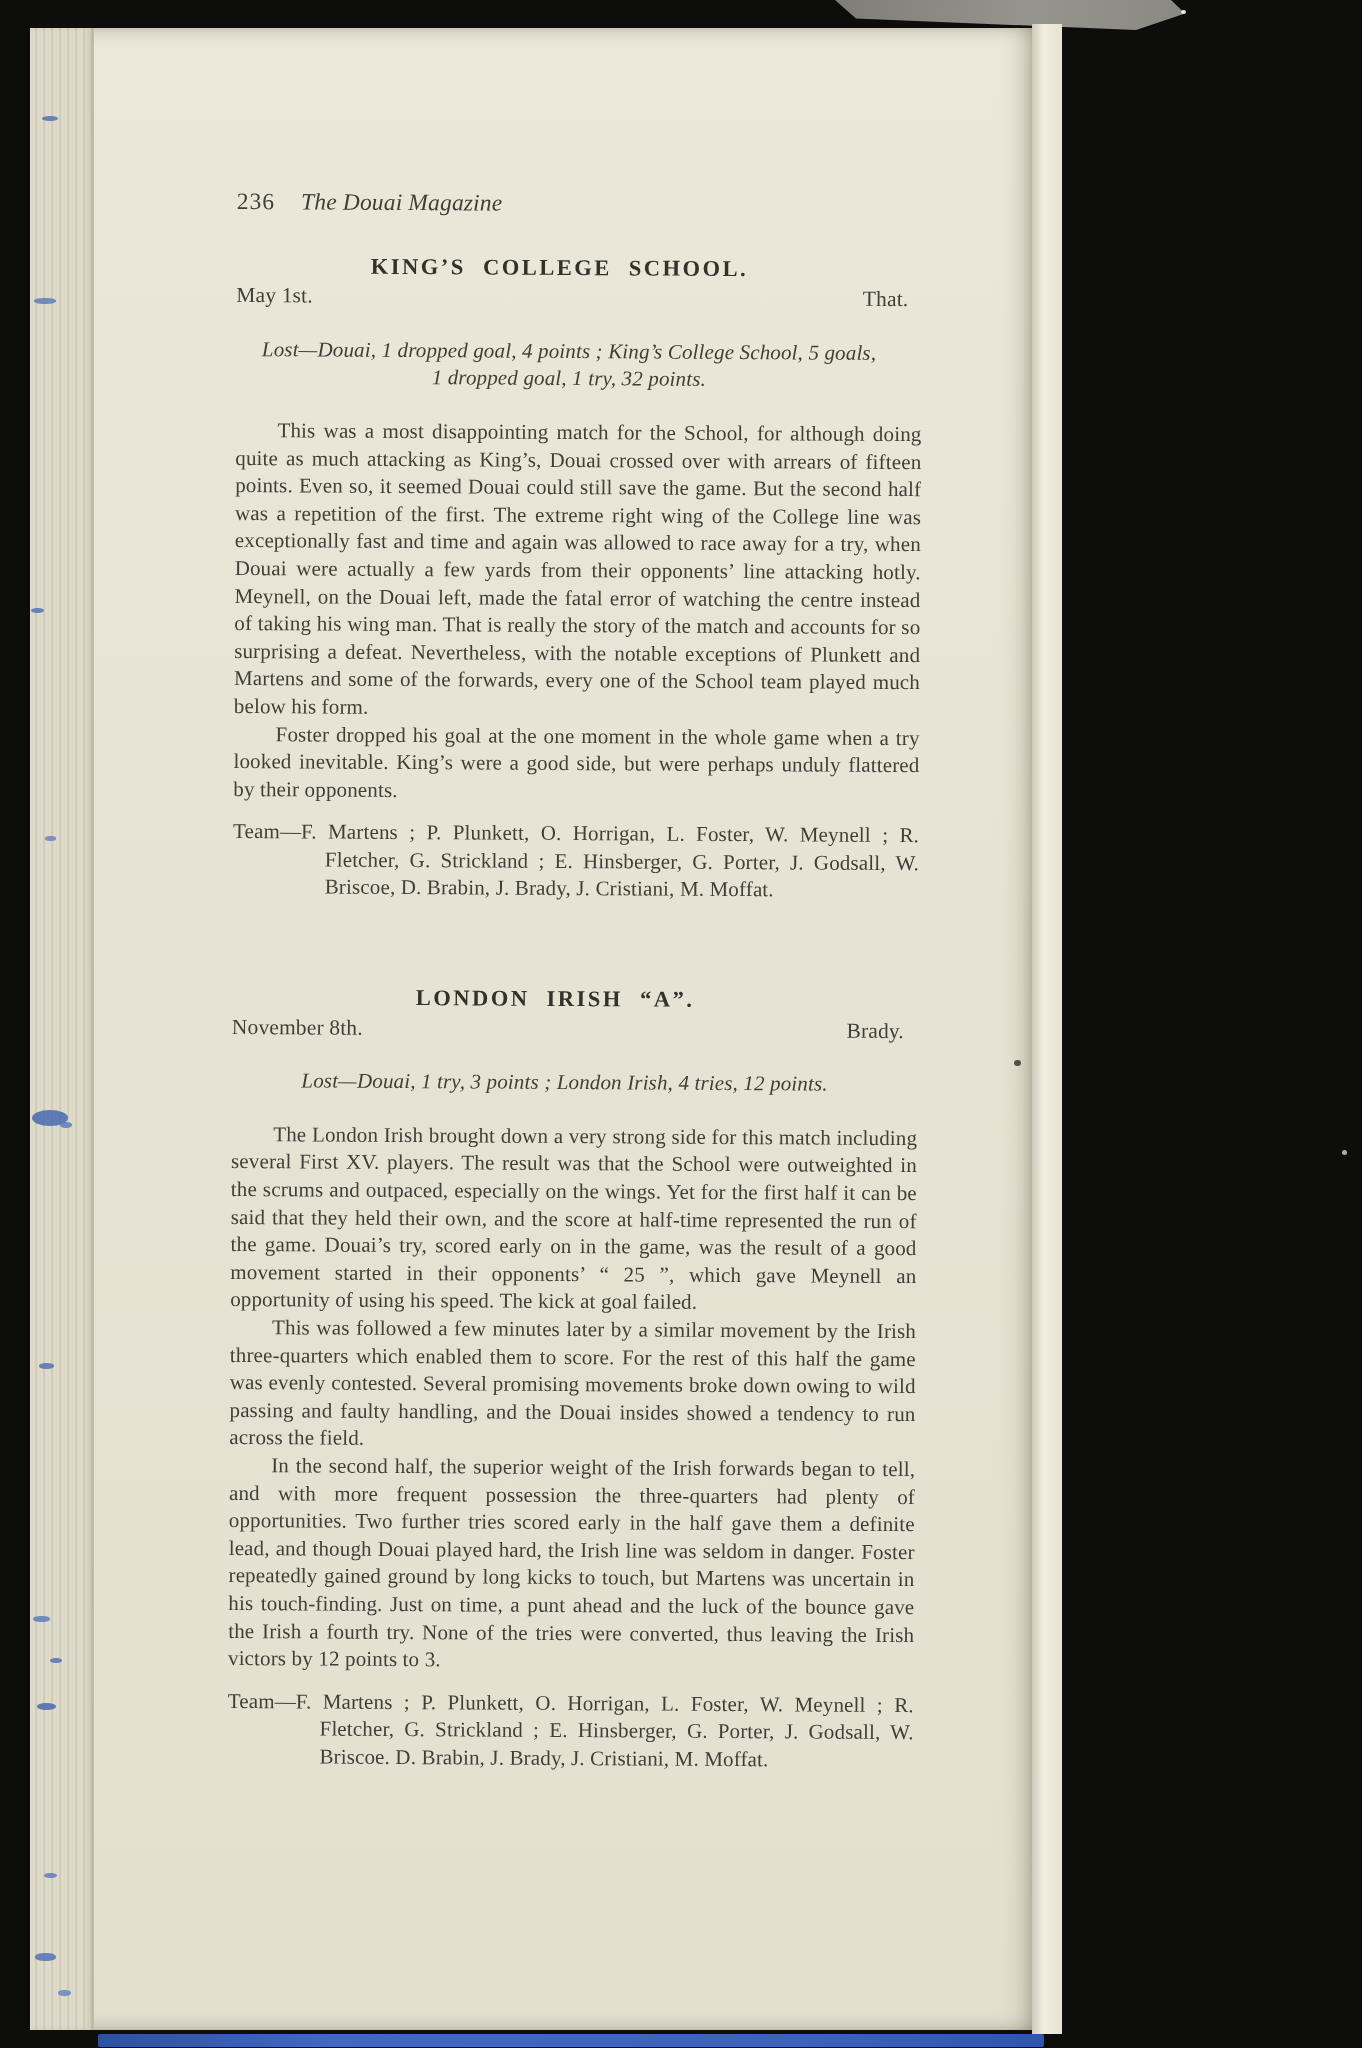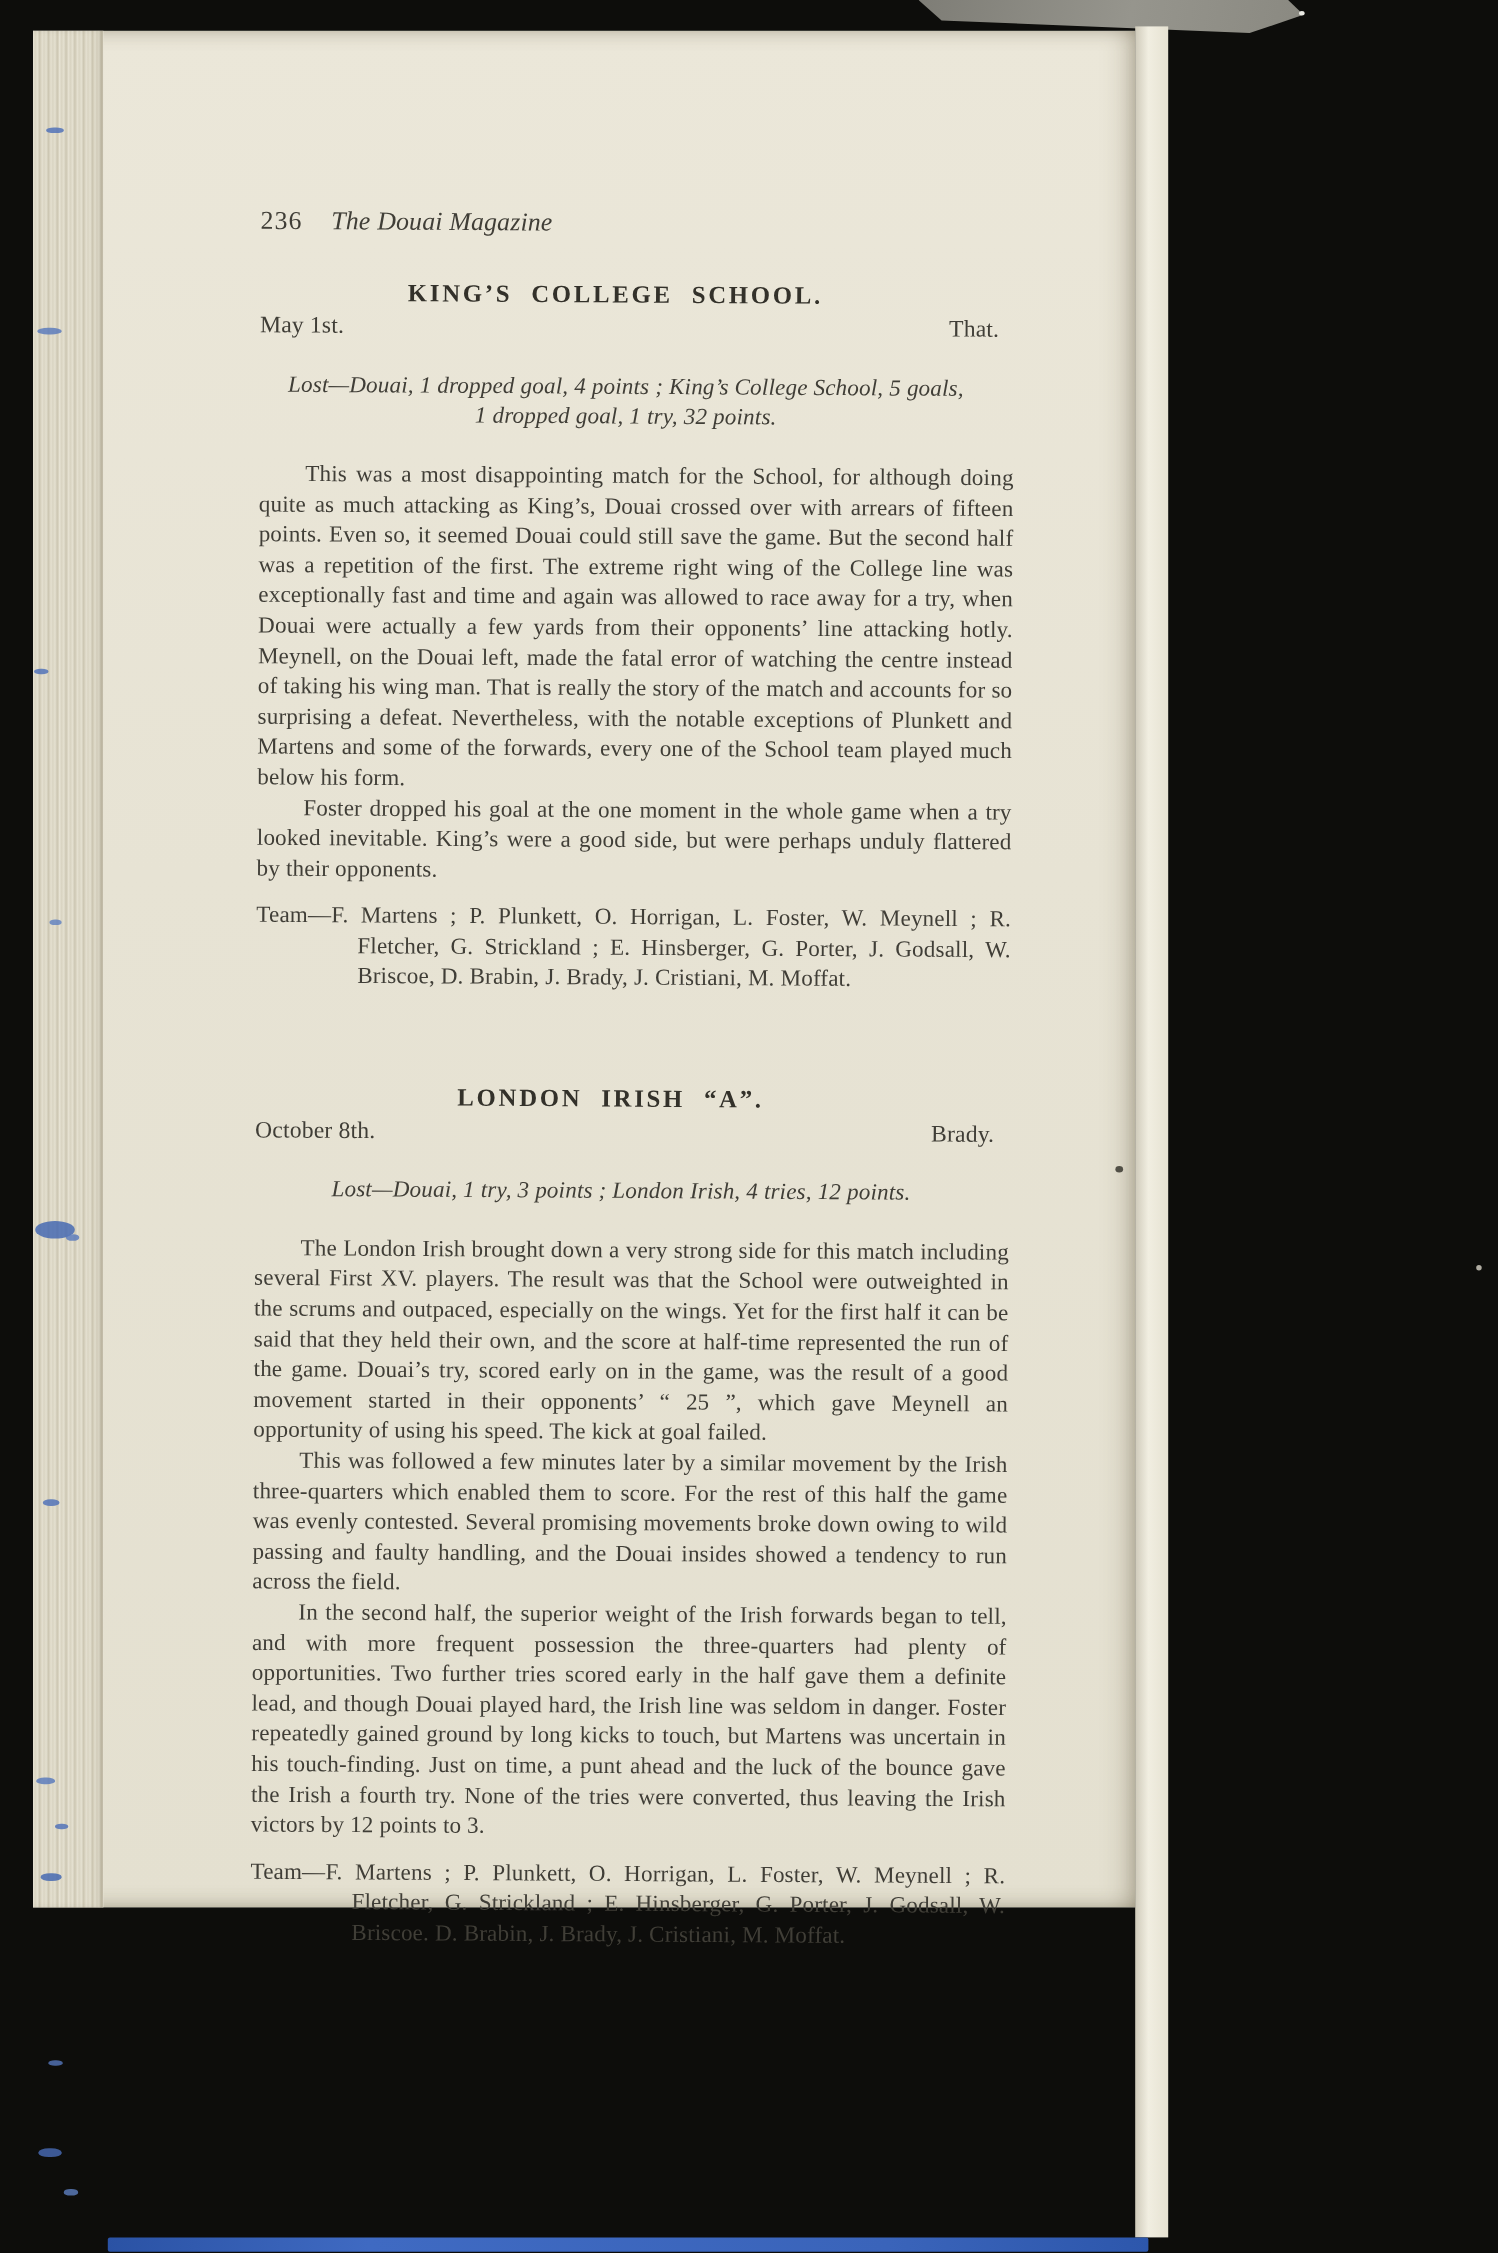--- a/index.html
+++ b/index.html
@@ -14,21 +14,21 @@
   .fabric {
     position:absolute; left:835px; top:0; width:350px; height:30px;
     background:linear-gradient(100deg,#7e7d76,#96958d 55%,#8a8981);
     clip-path:polygon(0 0,96% 0,100% 45%,86% 100%,6% 62%);
   }
   .white-speck { position:absolute; left:1181px; top:10px; width:5px; height:4px; background:#e9e9e3; border-radius:50%; }
   .white-speck2 { position:absolute; left:1342px; top:1150px; width:5px; height:5px; background:#d8d5c8; border-radius:50%; opacity:.8; }
 
   
   .book-page {
-    position:absolute; left:30px; top:28px; width:1002px; height:1706px;
+    position:absolute; left:30px; top:28px; width:1002px; height:2002px;
     background:linear-gradient(180deg,#ebe7d9,#e7e3d4 45%,#e4e0d0);
     box-shadow:
       inset -16px 0 26px -14px rgba(95,85,62,.5),
       inset 6px 0 10px -6px rgba(120,110,85,.28),
       inset 0 10px 18px -12px rgba(100,90,65,.35),
       inset 0 -12px 20px -14px rgba(100,90,65,.4);
   }
 
   
   .edge-stack {
@@ -128,21 +128,21 @@
           <p class="body-para">Foster dropped his goal at the one moment in the whole game when a try looked inevitable.  King’s were a good side, but were perhaps unduly flattered by their opponents.</p>
         </div>
         <div class="team">
           <span class="team-label">Team</span><span>—F. Martens ;  P. Plunkett,  O. Horrigan,  L. Foster,  W. Meynell ; R. Fletcher,  G. Strickland ;  E. Hinsberger,  G. Porter,  J. Godsall,  W. Briscoe,  D. Brabin,  J. Brady,  J. Cristiani,  M. Moffat.</span>
         </div>
       </section>
 
       <section class="section-london">
         <h2 class="match-heading">LONDON IRISH “A”.</h2>
         <div class="date-row">
-          <span>October 8th.</span>
+          <span>November 8th.</span>
           <span>Brady.</span>
         </div>
         <div class="result">
           <div>Lost—Douai, 1 try, 3 points ; London Irish, 4 tries, 12 points.</div>
         </div>
         <div class="paras">
           <p class="body-para">The London Irish brought down a very strong side for this match including several First XV. players.  The result was that the School were outweighted in the scrums and outpaced, especially on the wings. Yet for the first half it can be said that they held their own, and the score at half-time represented the run of the game.  Douai’s try, scored early on in the game, was the result of a good movement started in their opponents’ “ 25 ”, which gave Meynell an opportunity of using his speed. The kick at goal failed.</p>
           <p class="body-para">This was followed a few minutes later by a similar movement by the Irish three-quarters which enabled them to score.  For the rest of this half the game was evenly contested.  Several promising movements broke down owing to wild passing and faulty handling, and the Douai insides showed a tendency to run across the field.</p>
           <p class="body-para">In the second half, the superior weight of the Irish forwards began to tell, and with more frequent possession the three-quarters had plenty of opportunities.  Two further tries scored early in the half gave them a definite lead, and though Douai played hard, the Irish line was seldom in danger.  Foster repeatedly gained ground by long kicks to touch, but Martens was uncertain in his touch-finding.  Just on time, a punt ahead and the luck of the bounce gave the Irish a fourth try.  None of the tries were converted, thus leaving the Irish victors by 12 points to 3.</p>
         </div>

